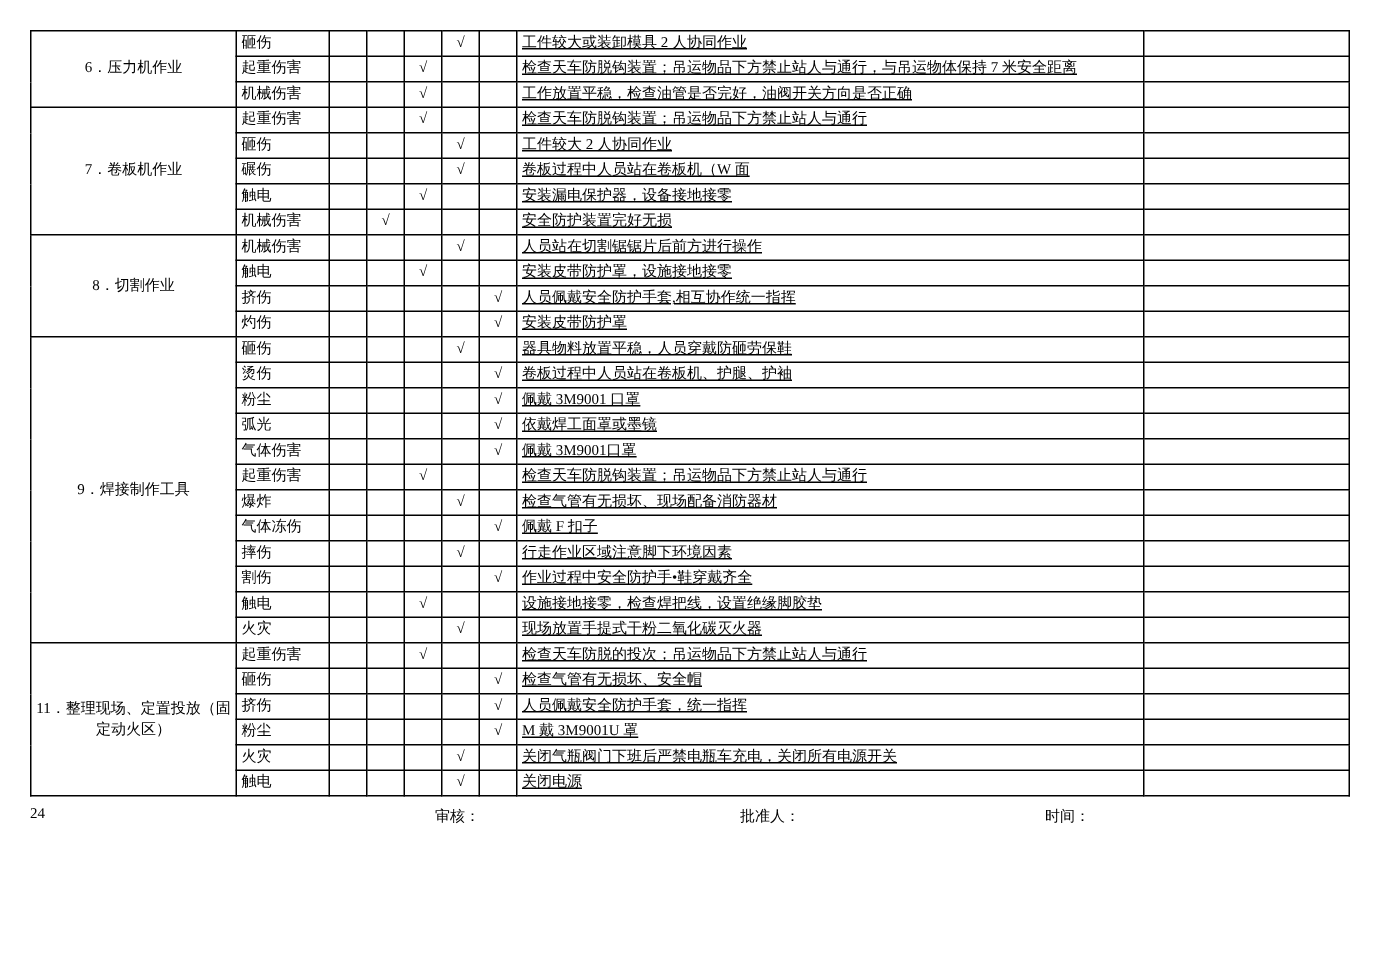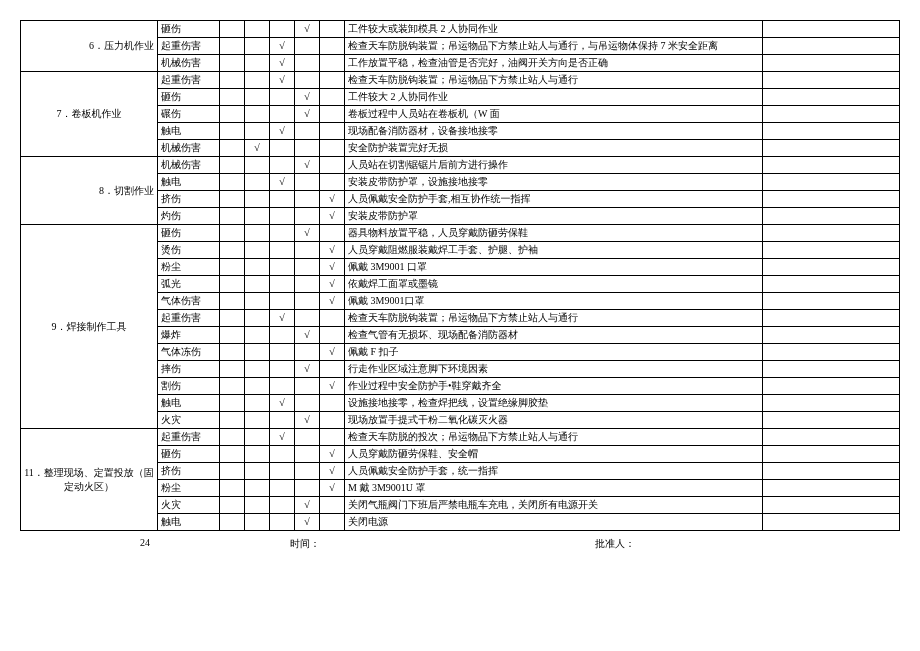--- a/index.html
+++ b/index.html
@@ -24,39 +24,39 @@
     padding: 1px 3px;
     height: 14px;
     line-height: 14px;
     vertical-align: middle;
     overflow: hidden;
     white-space: nowrap;
   }
   .col-op   { width: 130px; text-align: center; }
   .col-haz  { width: 55px; }
   .col-chk  { width: 18px; text-align: center; }
-  .col-desc { width: auto; }
+  .col-desc { width: auto; text-decoration: underline; }
   .col-tail { width: 130px; }
   .footer {
     margin-top: 6px;
     font-size: 10px;
     display: flex;
     width: 100%;
   }
-  .footer .pg { width: 250px; text-align: center; padding-right: 20px;}
+  .footer .pg { width: 250px; text-align: left; padding-right: 20px;}
   .footer .lab { flex: 1; }
 </style>
 </head>
 <body>
 <div class="page">
 
 <table>
   <tbody id="tbody">
         <tr>
-          <td class="col-op" rowspan="3" style="white-space: normal; text-align: right;">6．压力机作业</td>
+          <td class="col-op" rowspan="3" style="white-space: normal;">6．压力机作业</td>
           <td class="col-haz">砸伤</td>
           <td class="col-chk"></td>
           <td class="col-chk"></td>
           <td class="col-chk"></td>
           <td class="col-chk">√</td>
           <td class="col-chk"></td>
           <td class="col-desc">工件较大或装卸模具 2 人协同作业</td>
           <td class="col-tail"></td>
         </tr>
         <tr>
@@ -110,35 +110,35 @@
           <td class="col-desc">卷板过程中人员站在卷板机（W 面</td>
           <td class="col-tail"></td>
         </tr>
         <tr>
           <td class="col-haz">触电</td>
           <td class="col-chk"></td>
           <td class="col-chk"></td>
           <td class="col-chk">√</td>
           <td class="col-chk"></td>
           <td class="col-chk"></td>
-          <td class="col-desc">现场配备消防器材，设备接地接零</td>
+          <td class="col-desc">安装漏电保护器，设备接地接零</td>
           <td class="col-tail"></td>
         </tr>
         <tr>
           <td class="col-haz">机械伤害</td>
           <td class="col-chk"></td>
           <td class="col-chk">√</td>
           <td class="col-chk"></td>
           <td class="col-chk"></td>
           <td class="col-chk"></td>
           <td class="col-desc">安全防护装置完好无损</td>
           <td class="col-tail"></td>
         </tr>
         <tr>
-          <td class="col-op" rowspan="4" style="white-space: normal; text-align: right;">8．切割作业</td>
+          <td class="col-op" rowspan="4" style="white-space: normal;">8．切割作业</td>
           <td class="col-haz">机械伤害</td>
           <td class="col-chk"></td>
           <td class="col-chk"></td>
           <td class="col-chk"></td>
           <td class="col-chk">√</td>
           <td class="col-chk"></td>
           <td class="col-desc">人员站在切割锯锯片后前方进行操作</td>
           <td class="col-tail"></td>
         </tr>
         <tr>
@@ -182,21 +182,21 @@
           <td class="col-desc">器具物料放置平稳，人员穿戴防砸劳保鞋</td>
           <td class="col-tail"></td>
         </tr>
         <tr>
           <td class="col-haz">烫伤</td>
           <td class="col-chk"></td>
           <td class="col-chk"></td>
           <td class="col-chk"></td>
           <td class="col-chk"></td>
           <td class="col-chk">√</td>
-          <td class="col-desc">人员穿戴阻燃服装戴焊工手套、护腿、护袖</td>
+          <td class="col-desc">卷板过程中人员站在卷板机、护腿、护袖</td>
           <td class="col-tail"></td>
         </tr>
         <tr>
           <td class="col-haz">粉尘</td>
           <td class="col-chk"></td>
           <td class="col-chk"></td>
           <td class="col-chk"></td>
           <td class="col-chk"></td>
           <td class="col-chk">√</td>
           <td class="col-desc">佩戴 3M9001 口罩</td>
@@ -303,21 +303,21 @@
           <td class="col-desc">检查天车防脱的投次；吊运物品下方禁止站人与通行</td>
           <td class="col-tail"></td>
         </tr>
         <tr>
           <td class="col-haz">砸伤</td>
           <td class="col-chk"></td>
           <td class="col-chk"></td>
           <td class="col-chk"></td>
           <td class="col-chk"></td>
           <td class="col-chk">√</td>
-          <td class="col-desc">人员穿戴防砸劳保鞋、安全帽</td>
+          <td class="col-desc">检查气管有无损坏、安全帽</td>
           <td class="col-tail"></td>
         </tr>
         <tr>
           <td class="col-haz">挤伤</td>
           <td class="col-chk"></td>
           <td class="col-chk"></td>
           <td class="col-chk"></td>
           <td class="col-chk"></td>
           <td class="col-chk">√</td>
           <td class="col-desc">人员佩戴安全防护手套，统一指挥</td>
@@ -351,17 +351,18 @@
           <td class="col-chk">√</td>
           <td class="col-chk"></td>
           <td class="col-desc">关闭电源</td>
           <td class="col-tail"></td>
         </tr>
       </tbody>
 </table>
 
 <div class="footer">
   <span class="pg">24</span>
+  <span class="lab">审核：</span>
+  <span class="lab">批准人：</span>
   <span class="lab">时间：</span>
-  <span class="lab">批准人：</span>
 </div>
 
 </div>
 
 </body></html>

